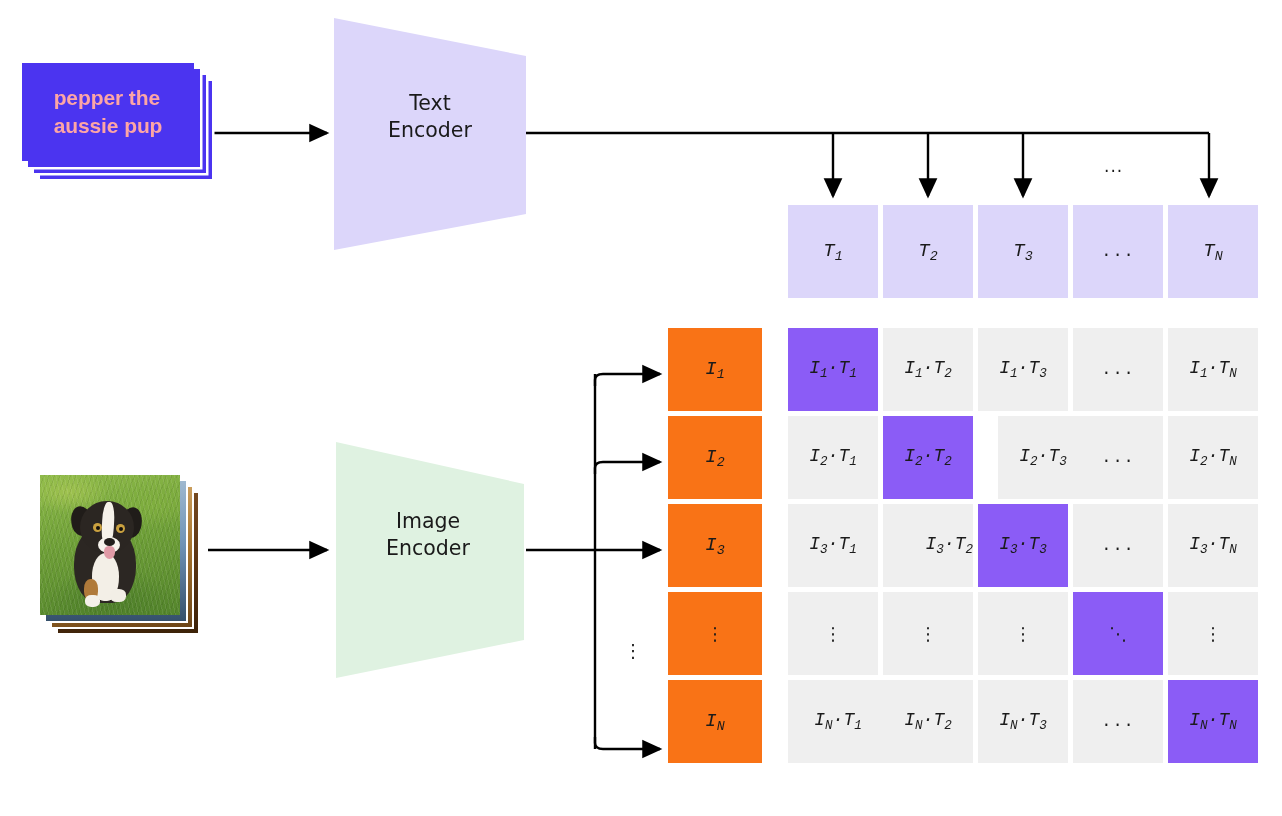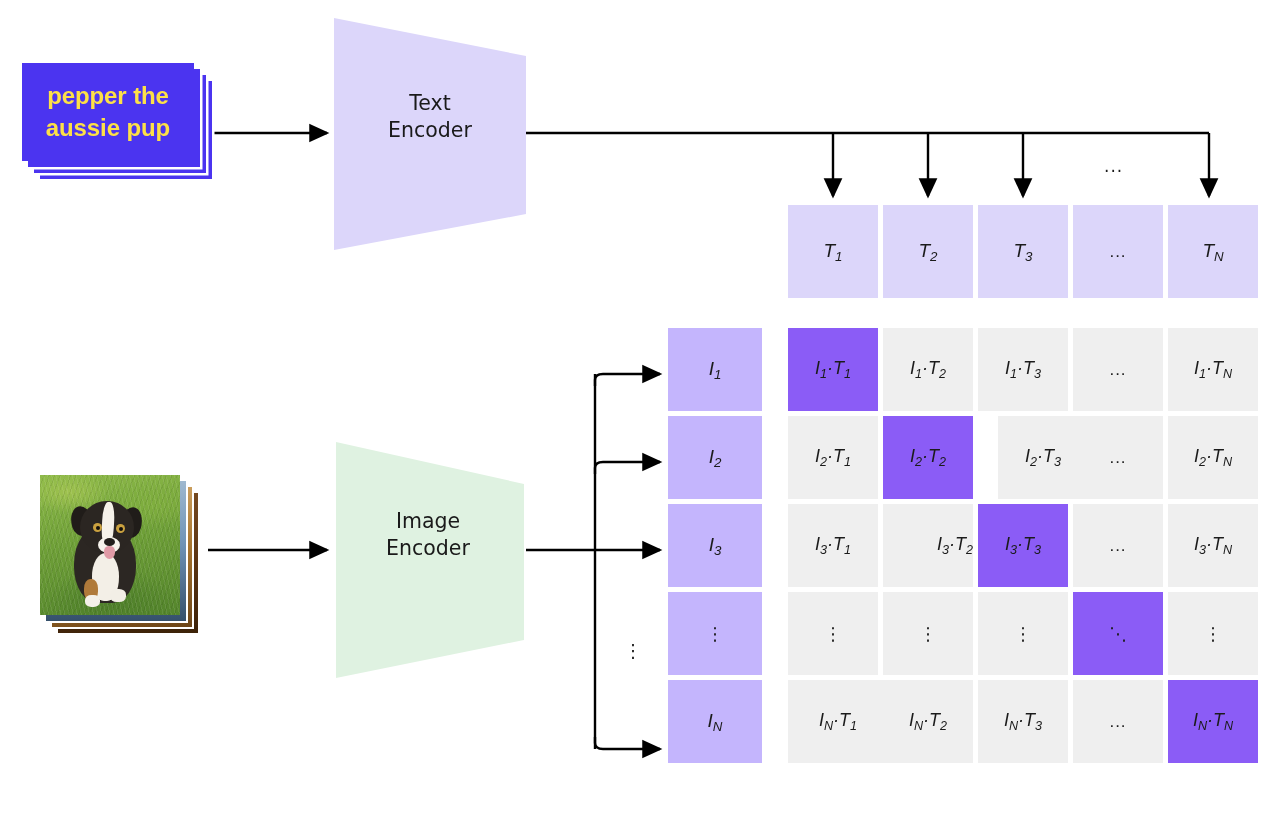--- a/index.html
+++ b/index.html
@@ -32,25 +32,24 @@
   .card.s2 { left: 12px; top: 12px; }
   .card.s1 { left: 6px;  top: 6px;  }
   .card.front {
     left: 0; top: 0;
     display: flex;
     align-items: center;
     justify-content: center;
     box-shadow: none;
   }
   .card-text {
-    color: #fde047;
+    color: #fca5a5;
     font-weight: bold;
-    font-size: 24px;
+    font-size: 21px;
     line-height: 1.32;
-    text-align: center;
     letter-spacing: -0.1px;
     white-space: pre-line;
   }
 
   
   .photo-stack { position: absolute; left: 40px; top: 475px; width: 185px; height: 165px; }
   .ph {
     position: absolute;
     width: 140px;
     height: 140px;
@@ -142,26 +141,26 @@
   }
 
   
   .cell {
     position: absolute;
     display: flex;
     align-items: center;
     justify-content: center;
     font-style: italic;
     color: #1b1b1b;
-    font-family: Liberation Sans, sans-serif;
+    font-family: Liberation Mono, monospace;
   }
   .cell .lab { position: relative; white-space: nowrap; }
   .cell sub { font-style: italic; font-size: .70em; vertical-align: -0.28em; }
   .t-cell { background: #dcd6fa; font-size: 19px; }
-  .i-cell { background: #c4b5fd; font-size: 19px; }
+  .i-cell { background: #f97316; font-size: 19px; }
   .m-cell { background: #efefef; font-size: 18px; }
   .m-cell.hl { background: #8b5cf6; }
   .dots { font-style: normal; letter-spacing: 1px; font-size: 17px; color: #1b1b1b; }
   .vdots { font-style: normal; font-size: 18px; color: #1b1b1b; }
   .ddots { font-style: normal; font-size: 18px; color: #1b1b1b; }
   .free-dots {
     position: absolute; font-style: normal; color: #1b1b1b;
     font-family: "DejaVu Sans", sans-serif;
   }
   svg.wires { position: absolute; left: 0; top: 0; width: 1282px; height: 816px; pointer-events: none; }

